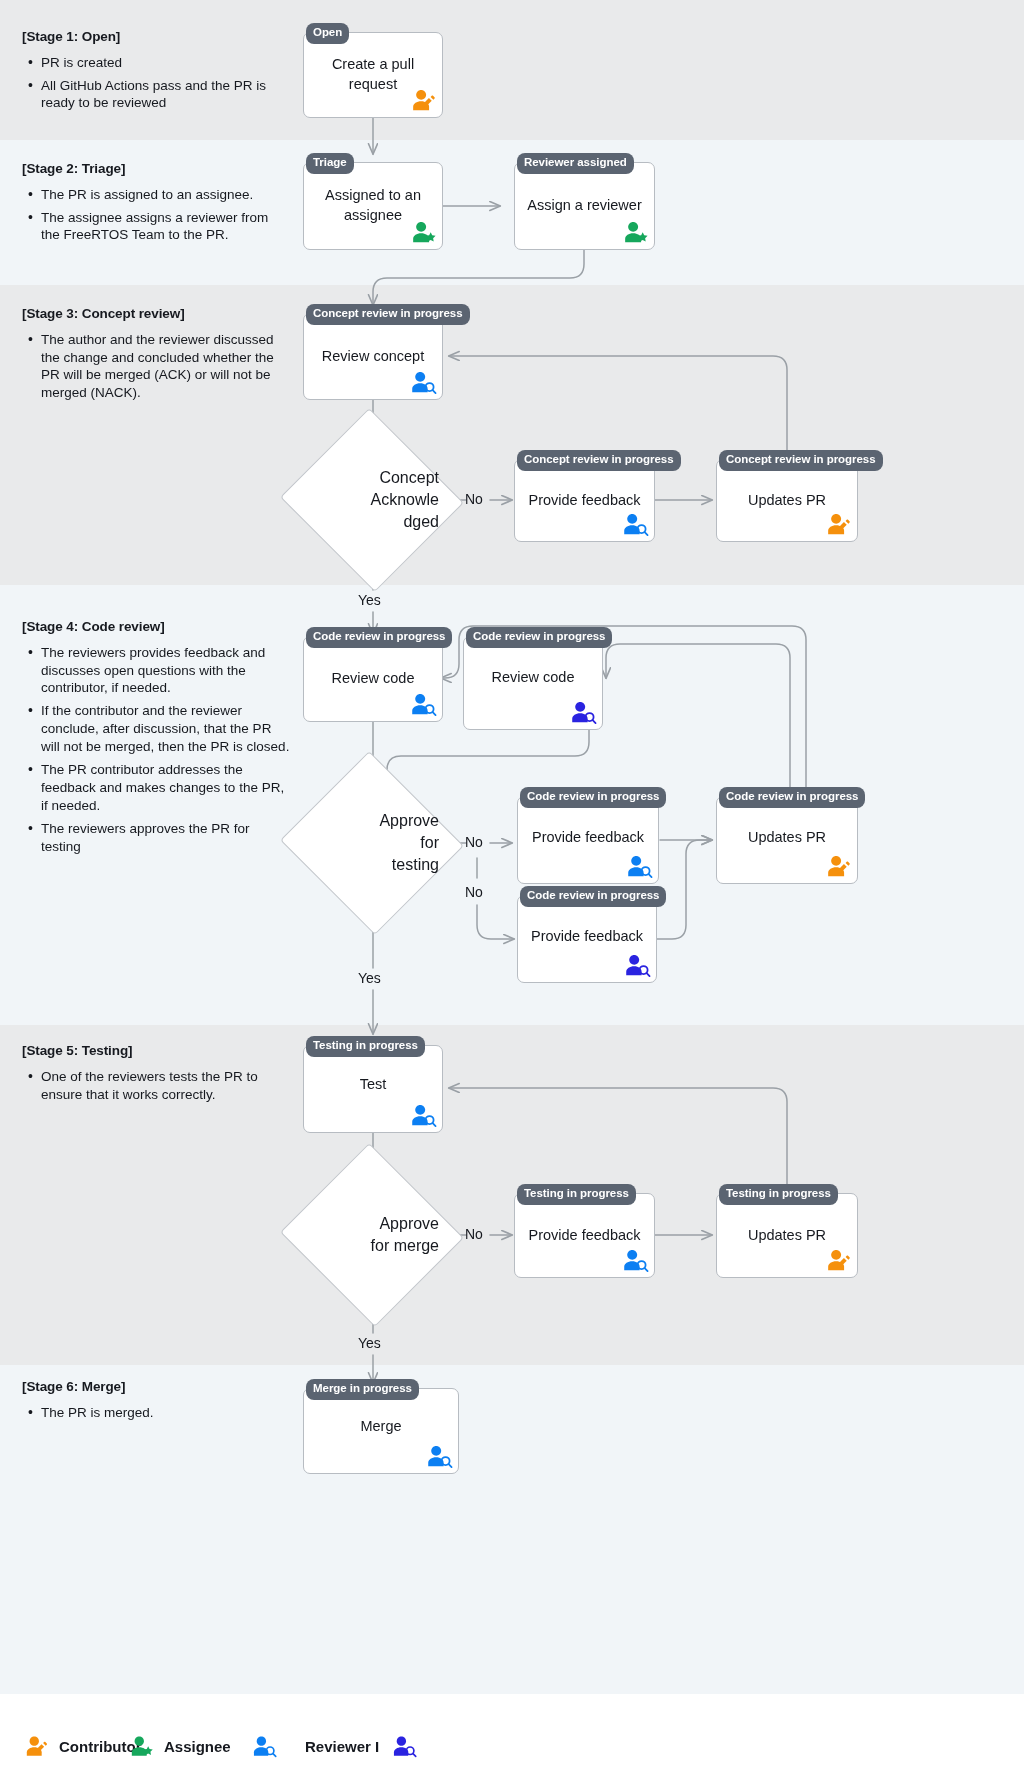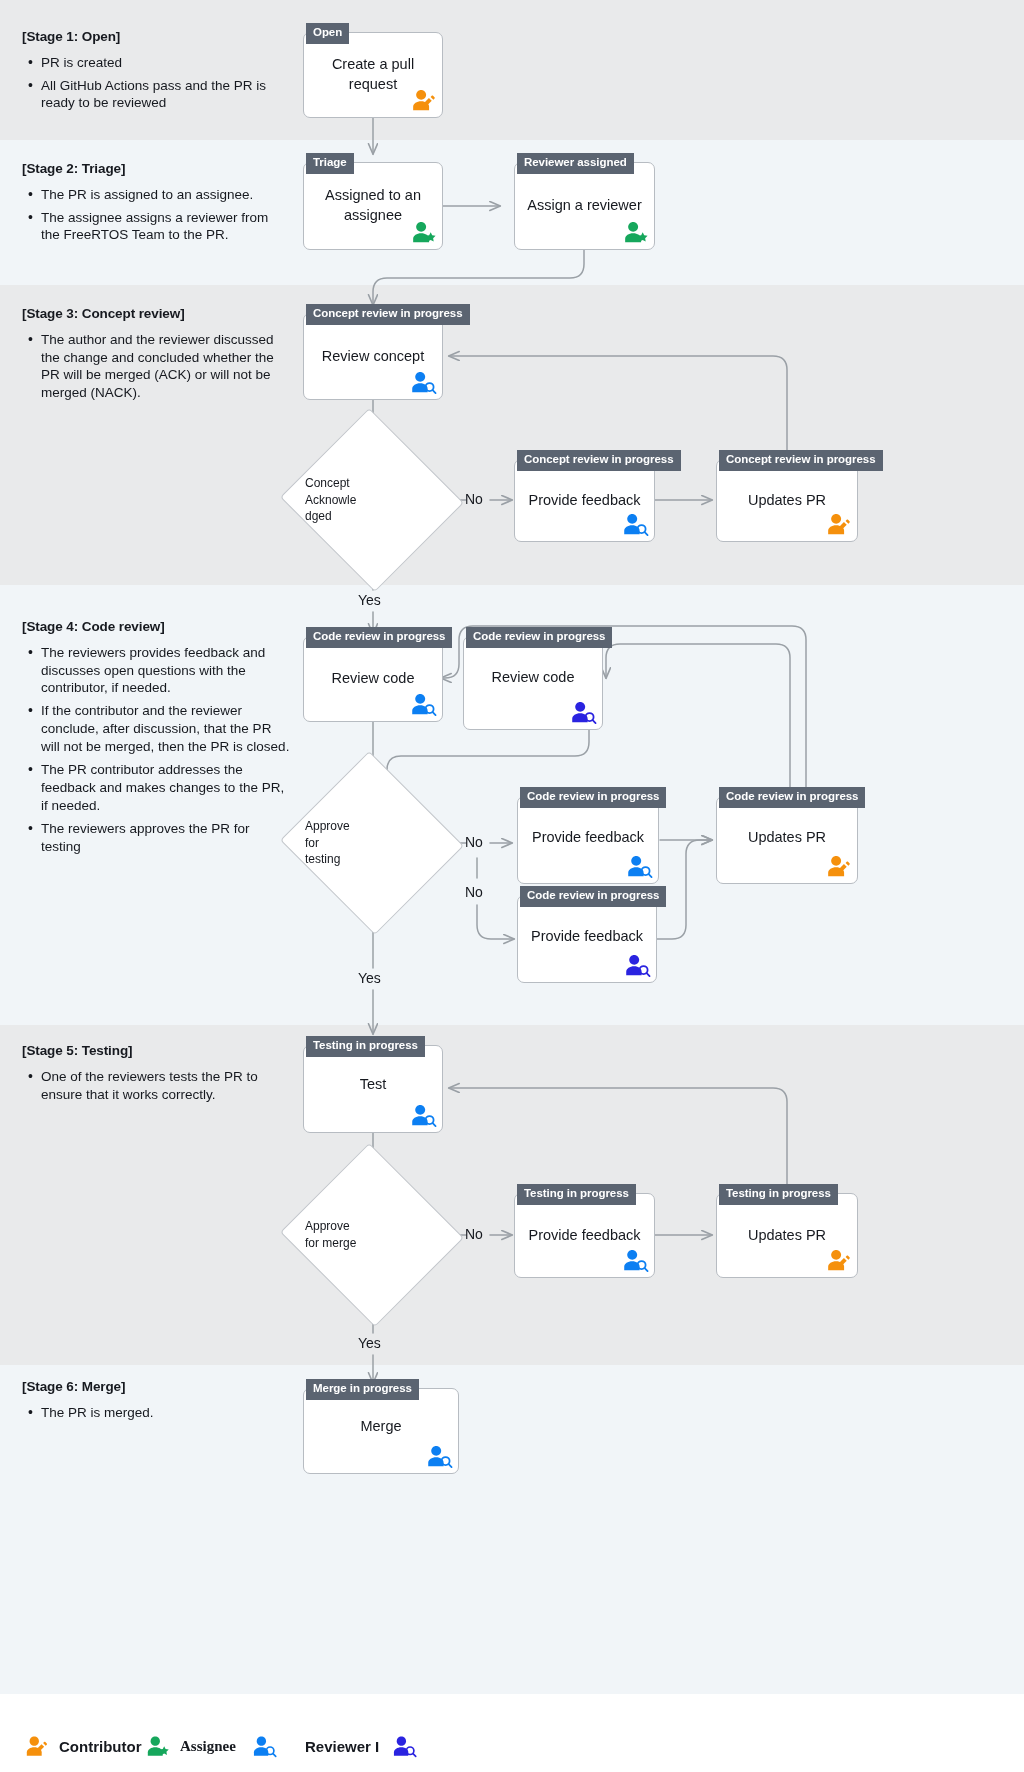--- a/index.html
+++ b/index.html
@@ -38,32 +38,32 @@
     box-sizing:border-box;
   }
   .node .label{
     position:absolute;left:0;right:0;top:50%;transform:translateY(-50%);
     text-align:center;font-size:14.5px;line-height:1.35;color:#16191f;
     padding:0 8px;box-sizing:border-box;
   }
   .chip{
     position:absolute;top:-10px;left:2px;background:#5b6471;color:#ffffff;
     font-size:11.5px;font-weight:bold;line-height:1;padding:4px 7px 5px 7px;
-    border-radius:0;white-space:nowrap;letter-spacing:-0.05px;
+    border-radius:8px;white-space:nowrap;letter-spacing:-0.05px;
   }
 
   
   .diamond{position:absolute;}
   .diamond .shape{
     position:absolute;inset:0;background:#ffffff;border:1.4px solid #c2c6cb;
     transform:rotate(45deg);border-radius:4px;box-sizing:border-box;
   }
   .diamond .dlabel{
     position:absolute;left:0;right:0;top:50%;transform:translateY(-50%);
-    text-align:left;font-size:12px;line-height:1.38;color:#16191f;
+    text-align:right;font-size:16px;line-height:1.38;color:#16191f;
   }
 
   
   .edge-label{
     position:absolute;font-size:14px;color:#16191f;white-space:nowrap;
   }
 
   
   #wires{position:absolute;left:0;top:0;width:1024px;height:1772px;pointer-events:none;}
 
@@ -495,21 +495,21 @@
             </g>
             <g fill="#f5900c">
               <path d="M28.3 13.1l-1.6-1.6c-.4-.4-1-.4-1.4 0l-1.2 1.2 3 3 1.2-1.2c.4-.4.4-1 0-1.4z"></path>
               <path d="M22.3 13.9l-6 6-1 4 4-1 6-6-3-3z"></path>
             </g>
           </svg>
       </span>
       <span class="li-text">Contributor</span>
     </div>
 
-    <div class="legend-item" style="left:143px;font-family:Liberation Serif, serif;">
+    <div class="legend-item" style="left:127px;">
       <span class="li-icon">
         <svg viewBox="0 0 32 32">
             <g fill="#16a75c">
               <path d="M14 5.2c3 0 5.3 2.4 5.3 5.3S17 15.8 14 15.8s-5.3-2.4-5.3-5.3S11 5.2 14 5.2z"></path>
               <path d="M14 17.3c-4.7 0-8.5 2.6-8.5 5.8V27h17v-3.9c0-3.2-3.8-5.8-8.5-5.8z"></path>
               <path d="M24.2 16.2l1.6 3.3 3.6.5-2.6 2.6.6 3.6-3.2-1.7-3.2 1.7.6-3.6-2.6-2.6 3.6-.5z"></path>
             </g>
           </svg>
       </span>
       <span class="li-text">Assignee</span>

